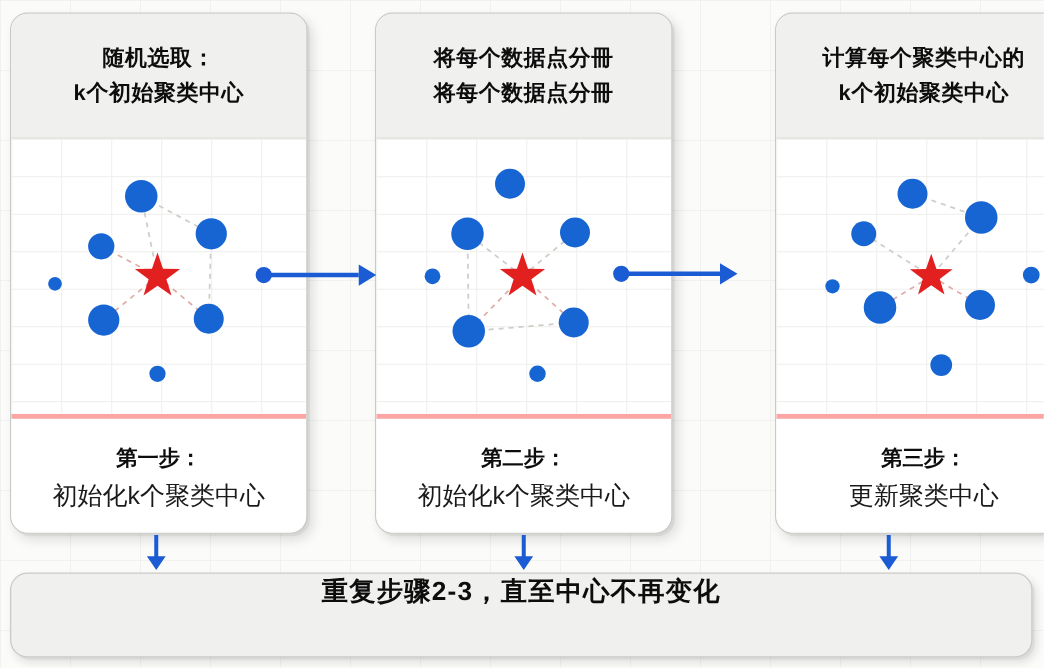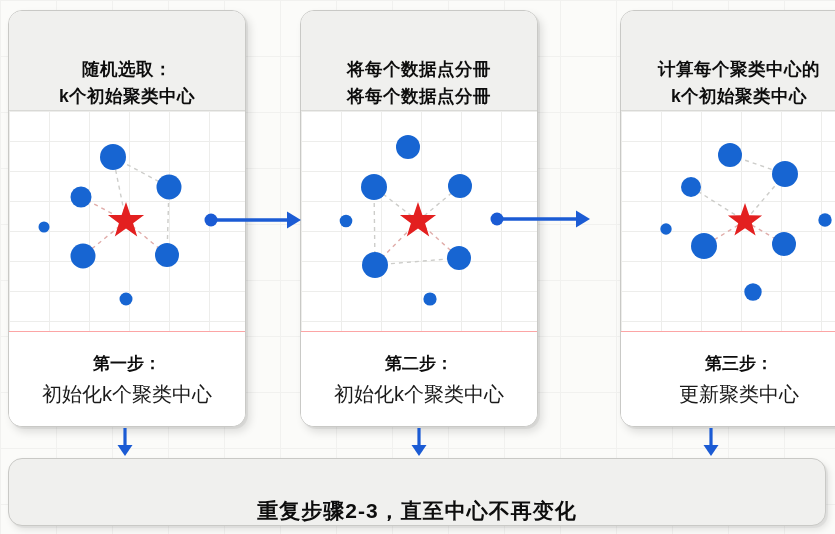--- a/index.html
+++ b/index.html
@@ -13,44 +13,44 @@
     color:#111;
   }
   .card{
     position:absolute;top:10px;width:238px;height:417px;
     background:#ffffff;border:1px solid #c9c9c6;border-radius:14px;
     box-shadow:2px 2px 0 rgba(0,0,0,0.05),4px 5px 9px rgba(0,0,0,0.12);
     overflow:hidden;box-sizing:border-box;
   }
   .card-header{
     height:99px;background:#f0f0ee;border-bottom:1px solid #d9d9d6;
-    display:flex;flex-direction:column;justify-content:flex-end;align-items:center;
+    display:flex;flex-direction:column;justify-content:center;align-items:center;
     font-weight:bold;font-size:17.5px;line-height:1.55;text-align:center;
     letter-spacing:0.5px;color:#0d0d0d;
   }
   .card-plot{
     height:220px;position:relative;background-color:#ffffff;
     background-image:linear-gradient(#ededeb 1px,transparent 1px),
                      linear-gradient(90deg,#ededeb 1px,transparent 1px);
     background-size:40px 30px;
   }
   .card-plot svg{position:absolute;left:0;top:0;width:238px;height:220px;}
   .card-footer{
-    height:96px;border-top:1px solid #fca5a5;background:#fff;
+    height:96px;border-top:4px solid #fca5a5;background:#fff;
     display:flex;flex-direction:column;justify-content:center;align-items:center;
     text-align:center;line-height:1.6;
   }
   .step-title{font-weight:bold;font-size:17px;color:#0d0d0d;}
   .step-text{font-size:20px;color:#1a1a1a;}
   #flow-overlay{position:absolute;left:0;top:0;width:835px;height:534px;pointer-events:none;z-index:5;}
   .repeat-bar{
     position:absolute;left:8px;top:458px;width:818px;height:68px;box-sizing:border-box;
     background:#f0f0ee;border:1px solid #c9c9c6;border-radius:14px;
     box-shadow:2px 2px 0 rgba(0,0,0,0.04),3px 4px 7px rgba(0,0,0,0.10);
-    display:flex;align-items:flex-end;justify-content:center;
+    display:flex;align-items:flex-start;justify-content:center;
     font-weight:bold;font-size:21px;letter-spacing:1px;color:#0d0d0d;
   }
 </style>
 </head>
 <body>
 
 <div class="card" style="left:8px">
   <div class="card-header">
     <div>随机选取：</div>
     <div>k个初始聚类中心</div>

